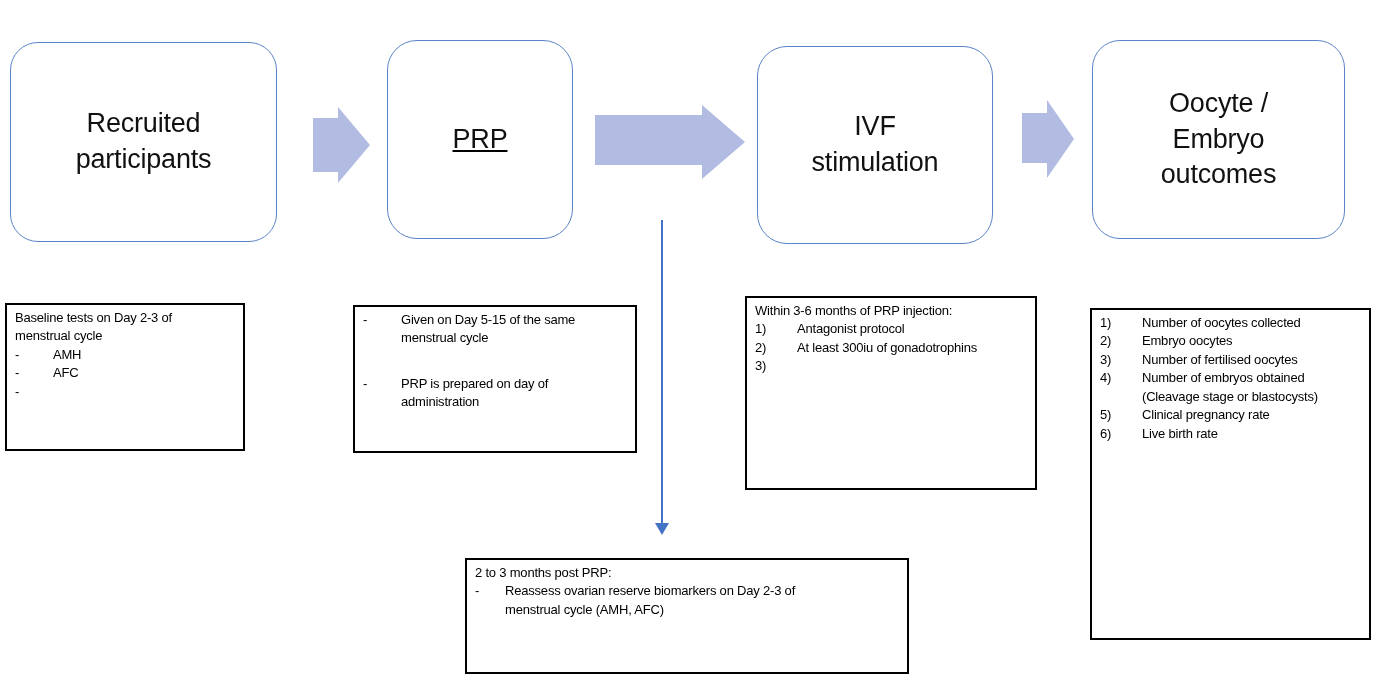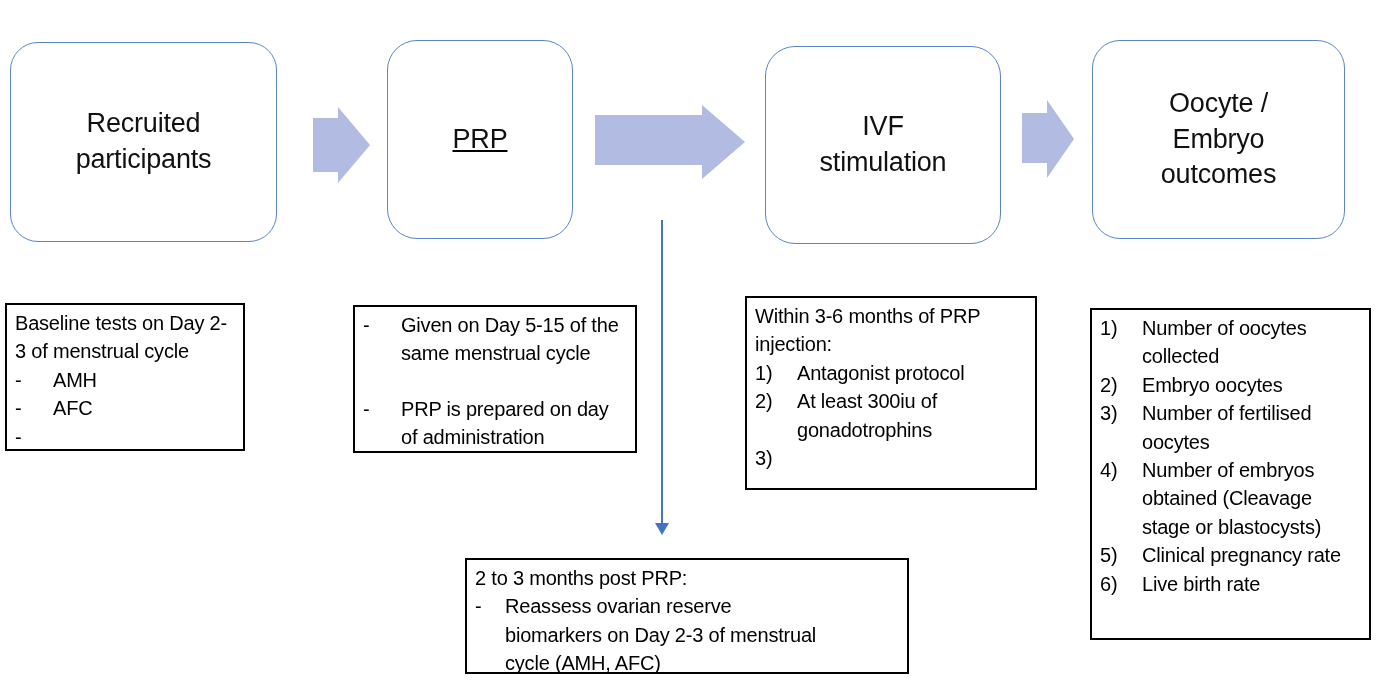--- a/index.html
+++ b/index.html
@@ -29,21 +29,21 @@
   
   .vline{position:absolute;left:661px;top:220px;width:2px;height:303px;background:var(--connector);}
   .vhead{
     position:absolute;left:655px;top:523px;width:0;height:0;
     border-left:7px solid transparent;border-right:7px solid transparent;
     border-top:12px solid var(--connector);
   }
   
   .dbox{
     position:absolute;border:2px solid var(--detail-border);background:#ffffff;
-    font-size:20px;line-height:1.42;letter-spacing:-0.2px;
+    font-size:13px;line-height:1.42;letter-spacing:-0.2px;
     padding:4px 4px 4px 8px;box-sizing:border-box;
   }
   .intro{white-space:normal;}
   .li{display:flex;align-items:flex-start;}
   .marker{flex:0 0 auto;}
   .txt{flex:0 1 auto;}
   
   .box-a .intro{max-width:212px;}
   .box-a .marker{width:38px;}
   .box-b .marker{width:38px;}
@@ -65,21 +65,21 @@
 
   <div class="stage" style="left:10px;top:42px;width:265px;height:198px;justify-content:center;">
     <span class="stage-label">Recruited
 participants</span>
   </div>
 
   <div class="stage" style="left:387px;top:40px;width:184px;height:197px;border-radius:30px;text-decoration:underline;">
     <span class="stage-label">PRP</span>
   </div>
 
-  <div class="stage" style="left:757px;top:46px;width:234px;height:196px;border-radius:30px;margin-left:8px;">
+  <div class="stage" style="left:757px;top:46px;width:234px;height:196px;border-radius:30px;">
     <span class="stage-label">IVF
 stimulation</span>
   </div>
 
   <div class="stage" style="left:1092px;top:40px;width:251px;height:197px;">
     <span class="stage-label">Oocyte /
 Embryo
 outcomes</span>
   </div>
 

